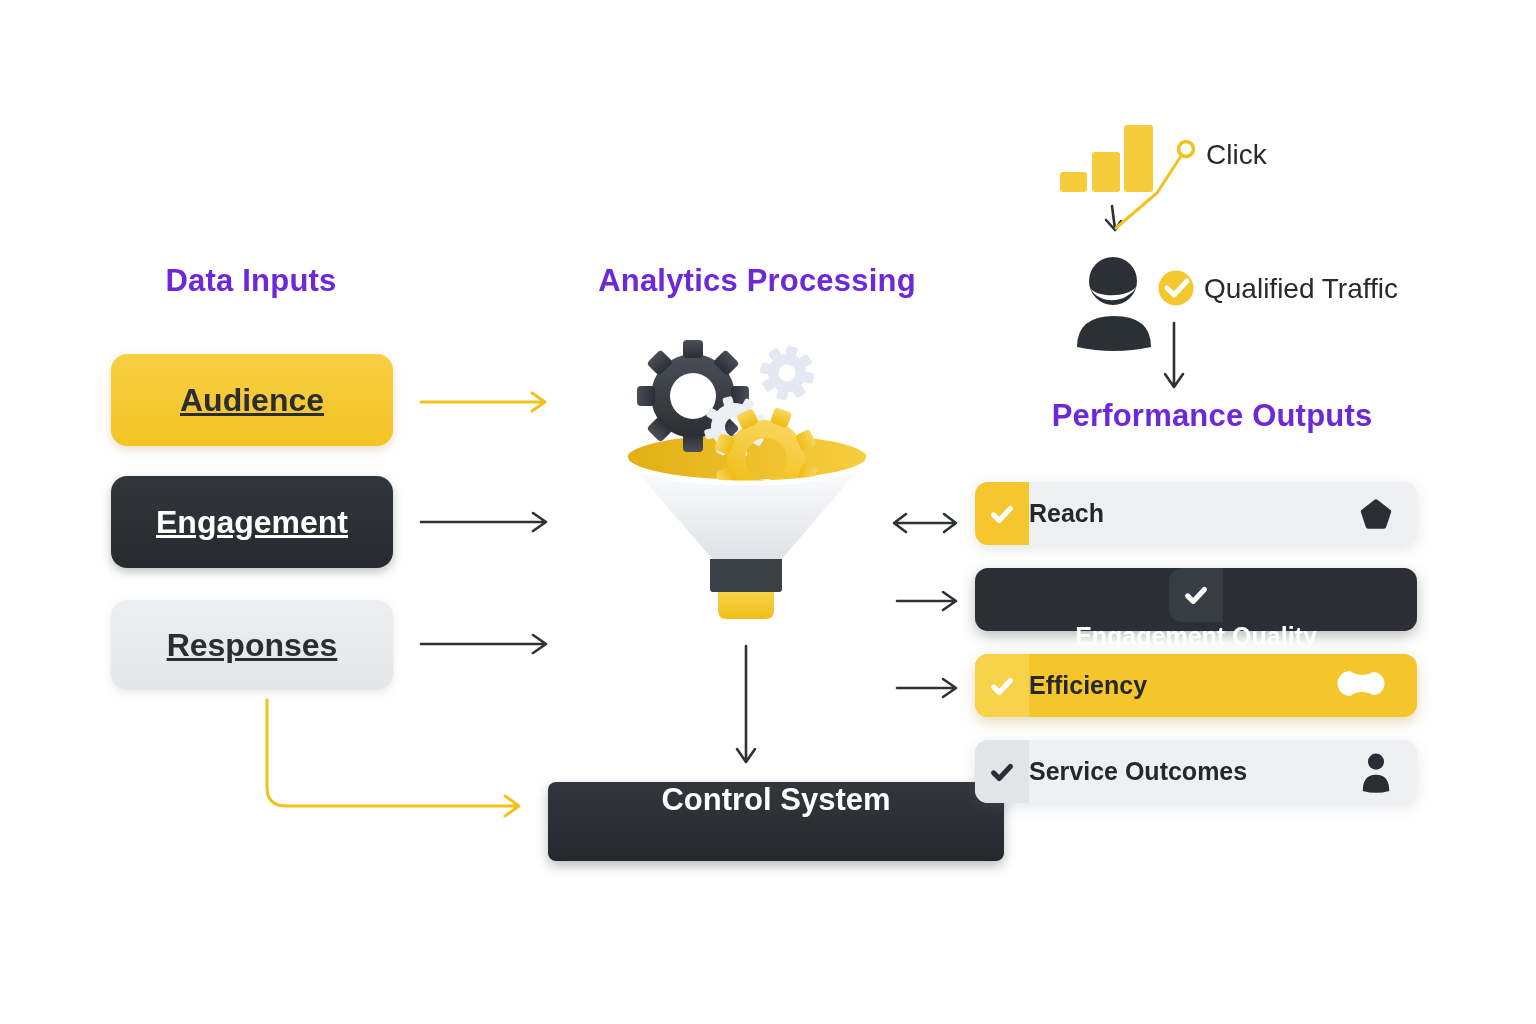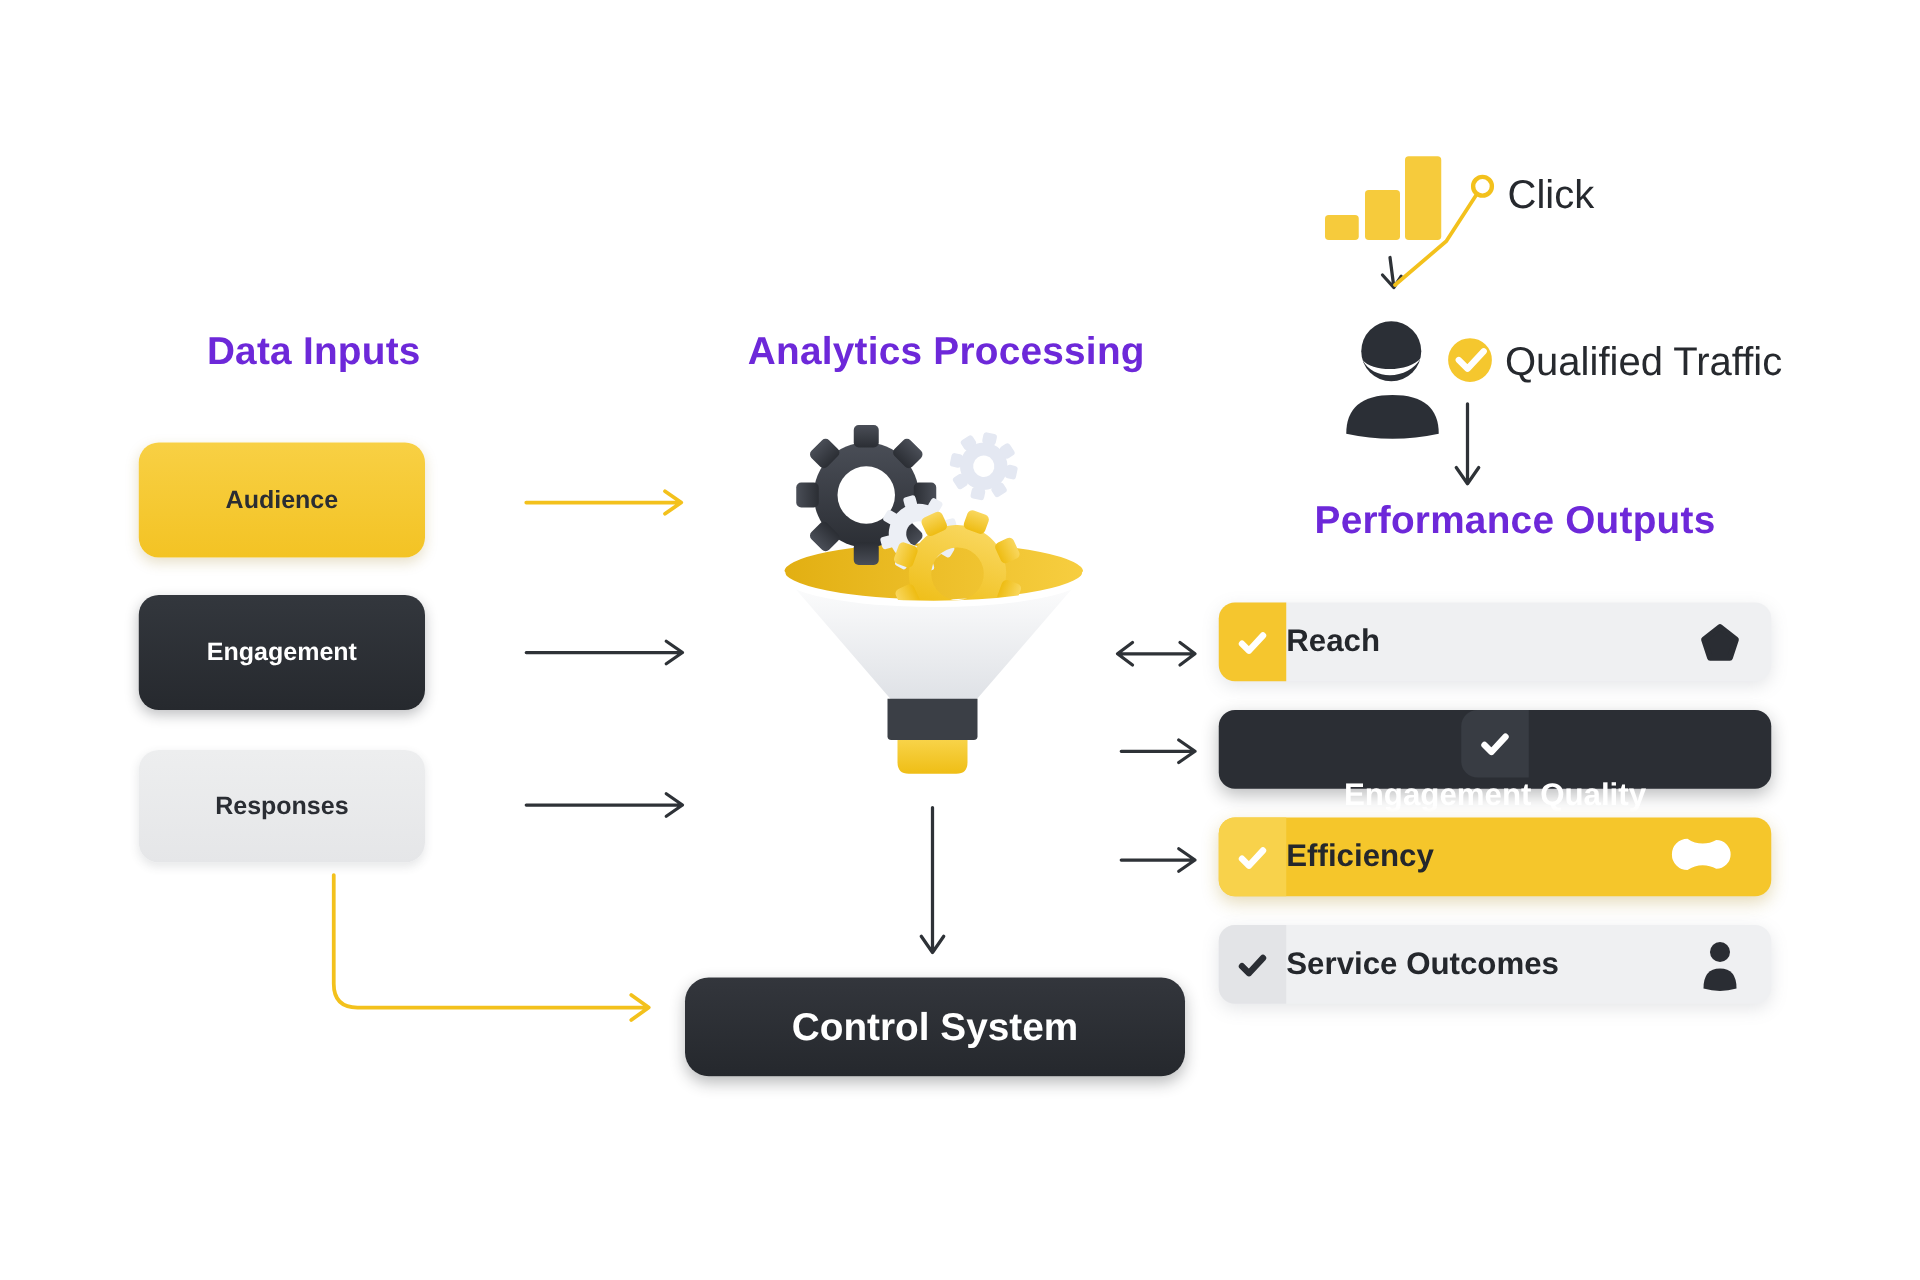--- a/index.html
+++ b/index.html
@@ -14,35 +14,35 @@
 
   .col-title{
     font-size:31px;font-weight:700;text-align:center;letter-spacing:.2px;
     color:#6d28d9;line-height:42px;height:42px;
   }
   .t-inputs{left:101px;top:260px;width:300px;}
   .t-proc{left:557px;top:260px;width:400px;}
   .t-out{left:1012px;top:395px;width:400px;}
 
   .input-box{
-    left:111px;width:229px;height:92px;border-radius:16px;
+    left:111px;width:282px;height:92px;border-radius:16px;
     display:flex;align-items:center;justify-content:center;
-    font-size:20px;font-weight:700;
+    font-size:32px;font-weight:700;text-decoration:underline;
   }
   .b-audience{top:354px;background:linear-gradient(180deg,#F8D044,#F3C324);color:#2A2D33;
     box-shadow:0 4px 10px rgba(150,120,20,.22);}
   .b-engagement{top:476px;background:linear-gradient(180deg,#33373D,#26292E);color:#FFFFFF;
     box-shadow:0 4px 10px rgba(30,32,38,.28);}
   .b-responses{top:600px;height:90px;background:linear-gradient(180deg,#EDEEEF,#E5E6E8);color:#2A2D33;
     box-shadow:0 3px 8px rgba(60,62,70,.12);}
 
   .control-box{
-    left:548px;top:782px;width:400px;height:79px;border-radius:19px;
+    left:548px;top:782px;width:456px;height:79px;border-radius:8px;
     background:linear-gradient(180deg,#33363C,#25282D);
-    display:flex;align-items:center;justify-content:center;
+    display:flex;align-items:flex-start;justify-content:center;
     color:#fff;font-size:31px;font-weight:700;
     box-shadow:0 5px 12px rgba(30,32,38,.30);
   }
 
   .out-row{
     left:975px;width:442px;height:63px;border-radius:13px;
     display:flex;align-items:center;
     font-size:25px;font-weight:700;
     box-shadow:0 4px 14px rgba(110,115,125,.18);
   }
@@ -57,21 +57,21 @@
   }
   .chk-yellow{background:#F5C62E;}
   .chk-yellow-light{background:#F8D24B;}
   .chk-darker{background:#383C43;}
   .chk-gray{background:#E3E4E7;}
 
   .row-label{white-space:nowrap;}
   .row-icon{margin-left:auto;margin-right:24px;display:flex;align-items:center;}
 
   .note-label{
-    font-size:32px;font-weight:400;color:#26292E;line-height:38px;height:38px;white-space:nowrap;
+    font-size:28px;font-weight:400;color:#26292E;line-height:38px;height:38px;white-space:nowrap;
   }
   .n-click{left:1206px;top:136px;}
   .n-qt{left:1204px;top:270px;}
 </style>
 </head>
 <body>
 
 <div class="stage">
 
   <svg class="overlay" width="1536" height="1024" viewBox="0 0 1536 1024">

